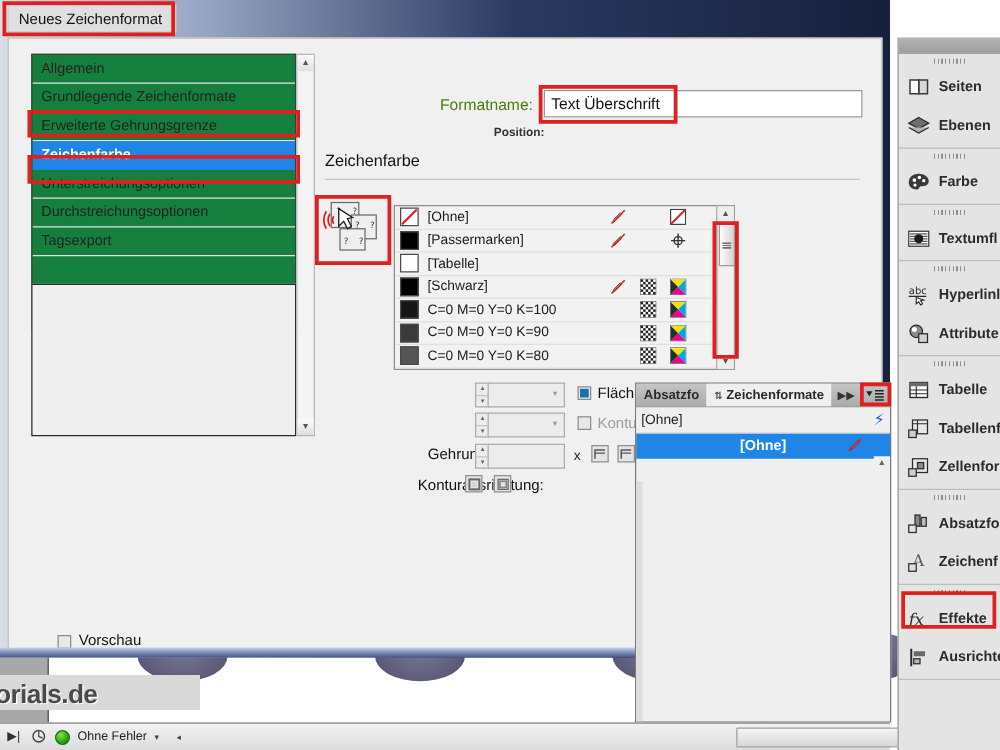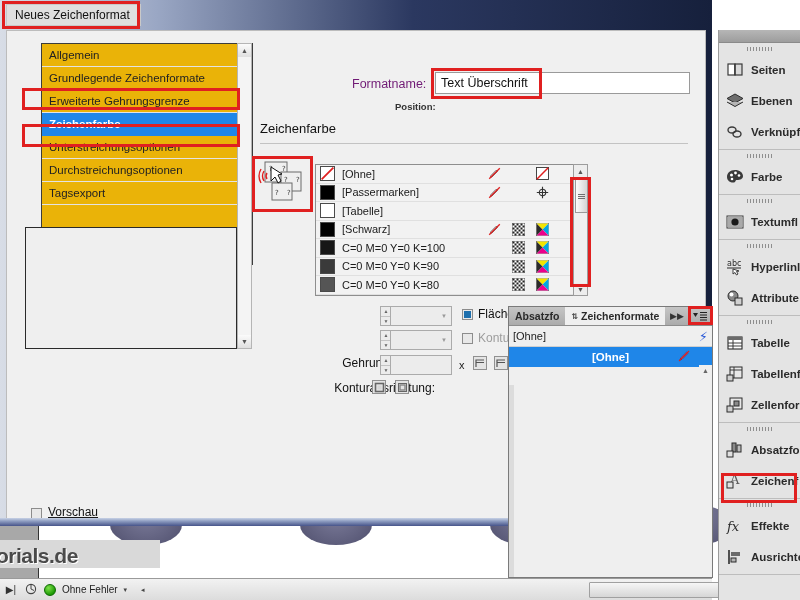--- a/index.html
+++ b/index.html
@@ -59,37 +59,37 @@
     border:1px solid #c9c9c9;}
   #dlg-title-hl{position:absolute;left:2px;top:1px;width:138px;height:28px;
     border:3px solid #e02020;box-sizing:border-box;}
   #dlg-body{position:absolute;left:6px;top:30px;width:700px;height:490px;
     background:#f0f0f0;border:1px solid #bcbcbc;box-sizing:border-box;}
   #dlg-bottomedge{position:absolute;left:0;top:518px;width:712px;height:8px;
     background:linear-gradient(#c8d2e6,#8d9cc0 40%,#47548a 100%);}
 
   
   #cat-list{position:absolute;left:18px;top:12px;width:212px;height:222px;
-    background:#eab308;border:1px solid #3c3c3c;box-sizing:border-box;overflow:hidden;margin-left:16px;}
+    background:#15803d;border:1px solid #3c3c3c;box-sizing:border-box;overflow:hidden;}
   .cat-item{height:23px;line-height:23px;padding-left:7px;font-size:11.5px;color:#222;
     border-bottom:1px solid #e3e3e3;box-sizing:border-box;white-space:nowrap;}
   .cat-item.sel{background:#1f86e8;color:#ffffff;font-weight:bold;border-bottom:none;}
   #cat-blank{position:absolute;left:18px;top:196px;width:212px;height:122px;
     background:#efefef;border:1px solid #2a2a2a;box-sizing:border-box;}
   #cat-scroll{position:absolute;left:230px;top:12px;width:15px;height:306px;
     background:#f4f4f4;border:1px solid #b5b5b5;box-sizing:border-box;}
   .sc-arrow{width:13px;height:13px;display:flex;align-items:center;justify-content:center;
     background:linear-gradient(#fbfbfb,#dfdfdf);font-size:7px;color:#555;}
   .sc-arrow.bot{position:absolute;bottom:0;left:0;}
   
   #hl-grund{position:absolute;left:15px;top:57px;width:218px;height:22px;border:3px solid #e02020;box-sizing:border-box;}
   #hl-zfarbe{position:absolute;left:15px;top:93px;width:218px;height:23px;border:3px solid #e02020;box-sizing:border-box;}
 
   
-  #lbl-formatname{position:absolute;left:345px;top:46px;font-size:12.5px;color:#701a75;}
+  #lbl-formatname{position:absolute;left:345px;top:46px;font-size:12.5px;color:#4d7c0f;}
   #fn-input{position:absolute;left:428px;top:41px;width:255px;height:22px;
     background:#fff;border:1px solid #9a9a9a;box-sizing:border-box;}
   #fn-value{position:absolute;left:434px;top:45px;font-size:12.5px;color:#111;}
   #hl-fn{position:absolute;left:424px;top:37px;width:111px;height:31px;border:3px solid #e02020;box-sizing:border-box;}
   #lbl-position{position:absolute;left:388px;top:70px;font-size:9.5px;color:#333;font-weight:bold;}
 
   #sec-title{position:absolute;left:253px;top:90px;font-size:13px;color:#111;}
   #sec-rule{position:absolute;left:253px;top:112px;width:428px;height:1px;background:#c3c3c3;}
 
   
@@ -130,21 +130,21 @@
   .combo .cv{font-size:6px;color:#9a9a9a;}
   .plain{height:20px;background:#ececec;border:1px solid #ababab;box-sizing:border-box;}
   .cbx{width:11px;height:11px;border:1px solid #8c8c8c;box-sizing:border-box;background:#e8e8e8;
     display:inline-block;position:relative;}
   .cbx.on{background:#e8e8e8;}
   .cbx.on::after{content:"";position:absolute;left:1px;top:1px;right:1px;bottom:1px;background:#1d6fad;}
   .btn-sq{width:14px;height:14px;border:1px solid #909090;background:#e4e4e4;box-sizing:border-box;
     display:inline-flex;align-items:center;justify-content:center;}
 
   
-  #prev-row{position:absolute;left:24px;top:474px;display:flex;align-items:flex-end;gap:6px;text-decoration:underline;}
+  #prev-row{position:absolute;left:39px;top:474px;display:flex;align-items:flex-end;gap:6px;}
 
   
   #fpanel{position:absolute;left:508px;top:306px;width:205px;height:272px;
     background:#efefef;border:1px solid #7a7a7a;box-sizing:border-box;}
   #fp-tabs{height:18px;display:flex;align-items:stretch;
     background:linear-gradient(#c5c5c5,#ababab);border-bottom:1px solid #8d8d8d;}
   .fp-tab{display:flex;align-items:center;padding:0 6px;font-size:10.5px;color:#2a2a2a;
     font-weight:bold;white-space:nowrap;overflow:hidden;}
   .fp-tab.active{background:#efefef;}
   #fp-spacer{flex:1;}
@@ -211,29 +211,20 @@
         </div>
         <div class="dock-item">
           <span class="dicon">
             <svg width="20" height="20" viewBox="0 0 20 20">
               <path d="M10 3 L18 7.5 L10 12 L2 7.5 Z" fill="#6e6e6e" stroke="#2b2b2b"></path>
               <path d="M2 11 L10 15.5 L18 11" fill="#b5b5b5" stroke="#2b2b2b"></path>
             </svg>
           </span>
           <span class="dlabel">Ebenen</span>
         </div>
-        <div class="dock-item">
-          <span class="dicon">
-            <svg width="20" height="20" viewBox="0 0 20 20">
-              <ellipse cx="7" cy="8" rx="4" ry="3" fill="none" stroke="#3a3a3a" stroke-width="1.4"></ellipse>
-              <ellipse cx="12" cy="12" rx="4" ry="3" fill="none" stroke="#3a3a3a" stroke-width="1.4"></ellipse>
-            </svg>
-          </span>
-          <span class="dlabel">Verknüpf</span>
-        </div>
       </div>
       <div class="dock-group">
         <div class="grip">
           <i></i>
         </div>
         <div class="dock-item">
           <span class="dicon">
             <svg width="20" height="20" viewBox="0 0 20 20">
               <path d="M10 3 C5 3 2 6 2 10 C2 14 6 16 9 15.5 C11 15 10 13 12 13 C15 13 18 12 18 9 C18 5.6 14.5 3 10 3 Z" fill="#3a3a3a"></path>
               <circle cx="6.5" cy="8" r="1.5" fill="#fff"></circle>

